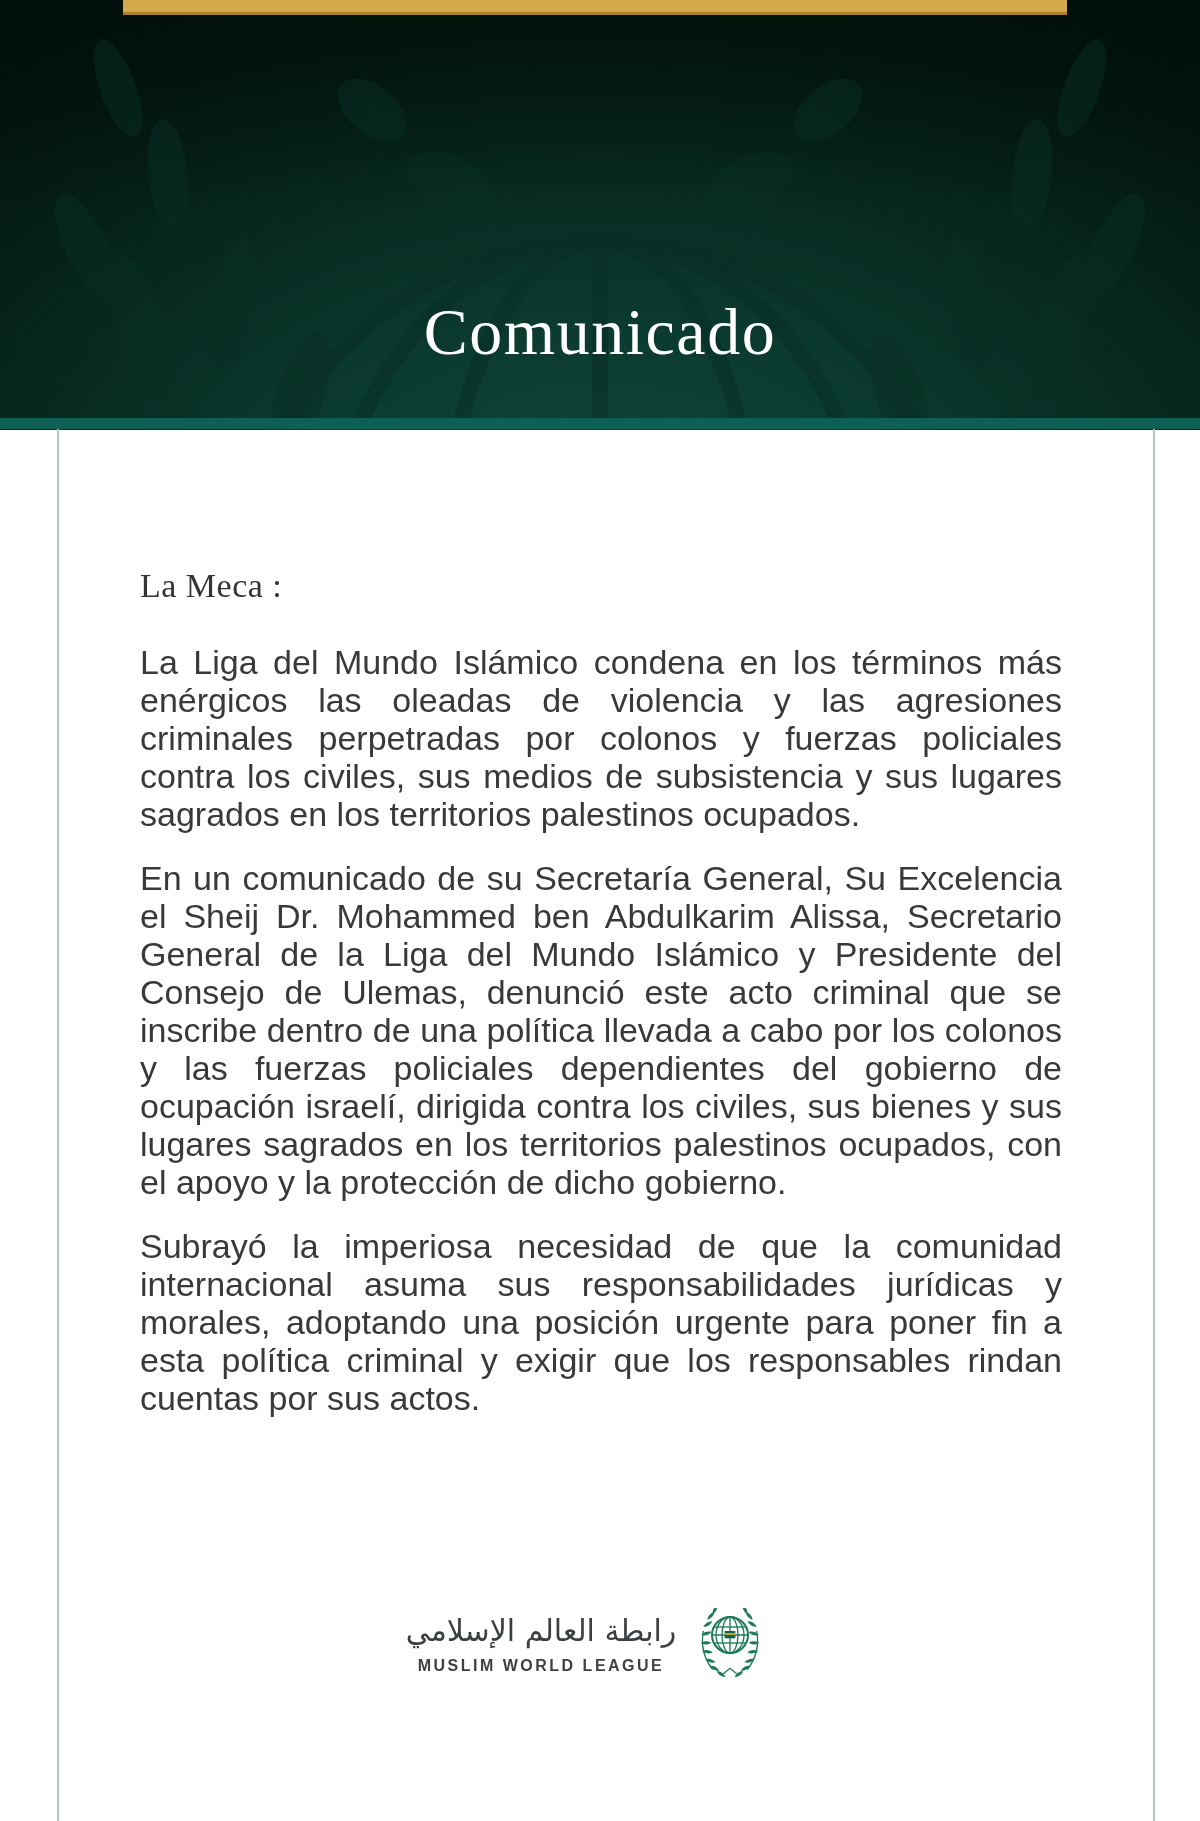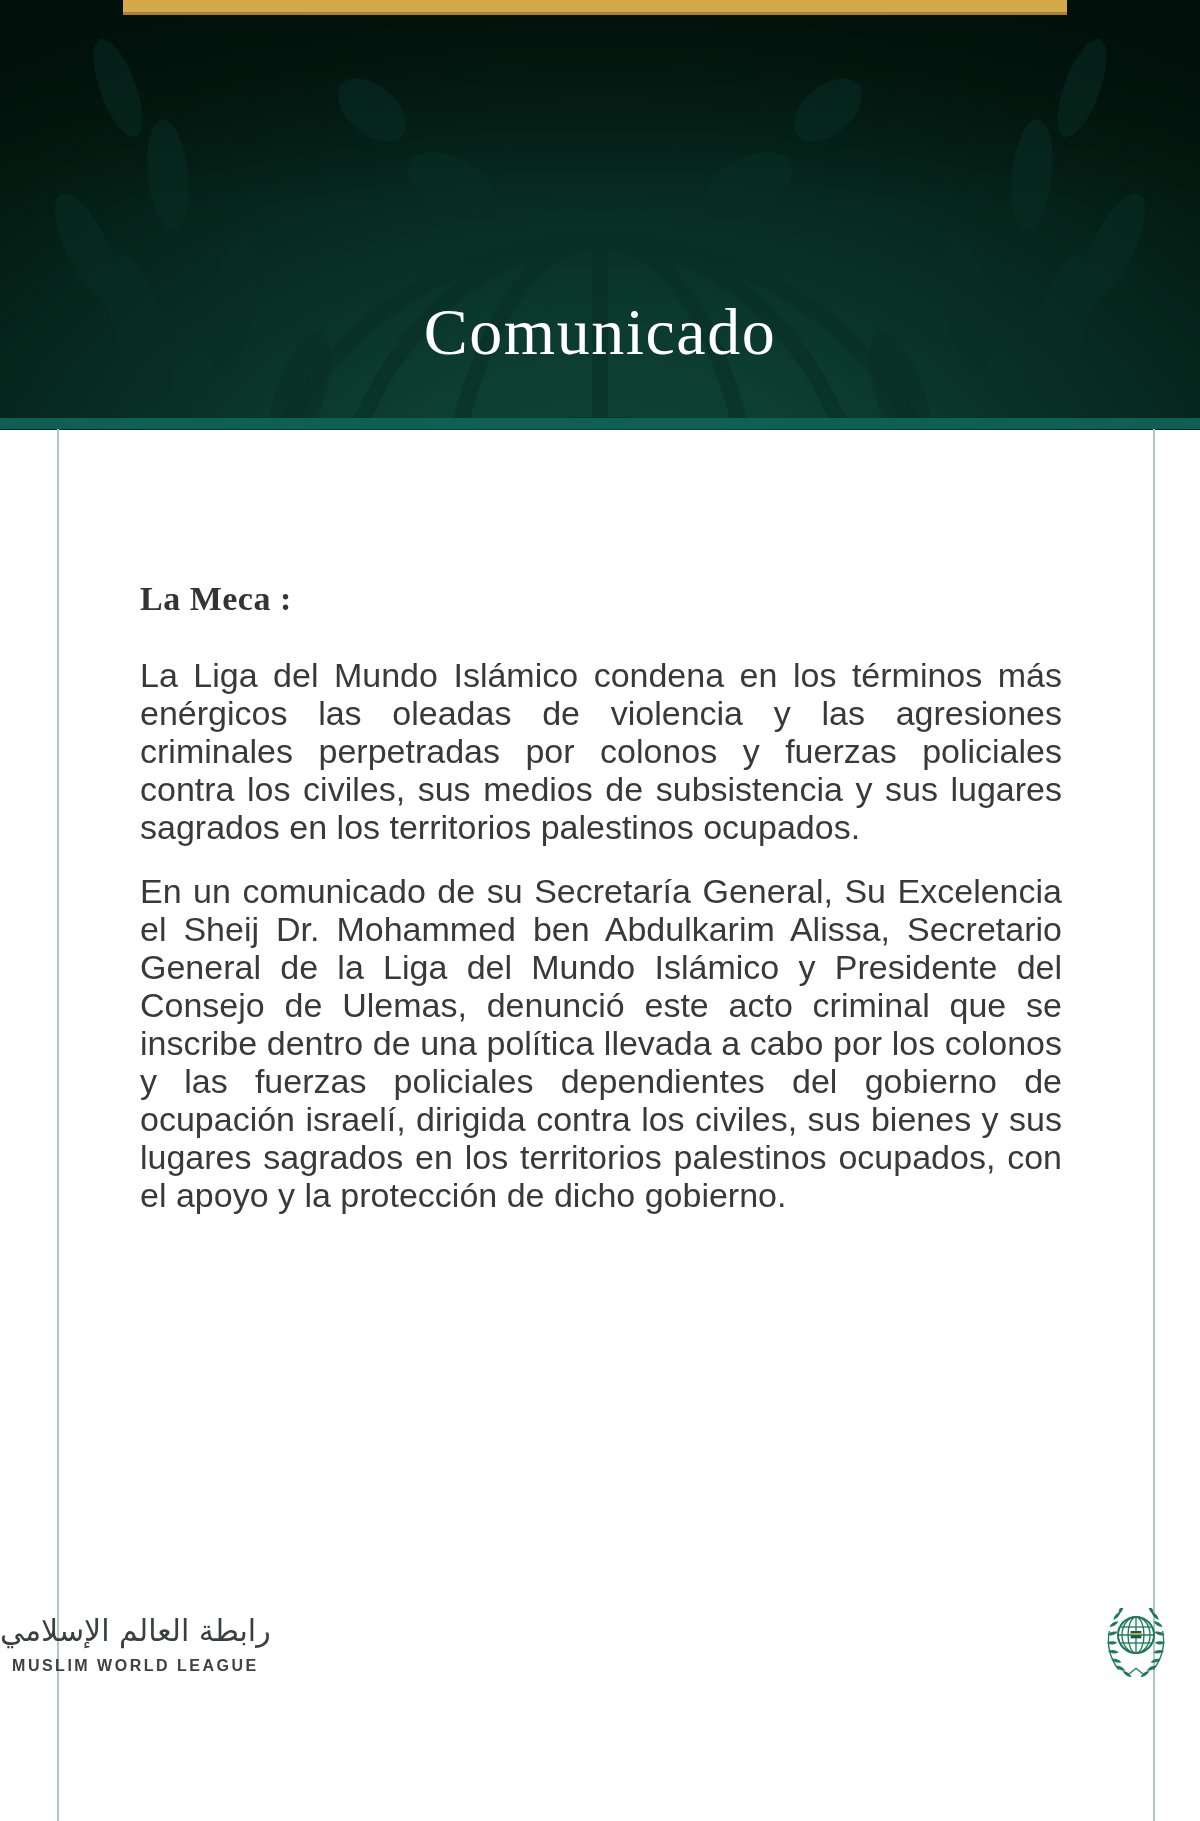--- a/index.html
+++ b/index.html
@@ -29,31 +29,31 @@
   .teal-bar{
     position:absolute;top:418px;left:0;width:1200px;height:11px;background:#0E5F54;
   }
   
   .rule{position:absolute;top:429px;bottom:0;width:2px;background:#ADC7C2;}
   .rule-left{left:57px;}
   .rule-right{left:1153px;}
   
   .content{position:absolute;left:140px;top:563px;width:922px;}
   .location-heading{
-    font-family:"Liberation Serif", serif;font-weight:700;font-size:34px;
-    line-height:1.2;color:#343434;margin:16px 0 36px 0;letter-spacing:0.5px;
+    font-family:"Liberation Serif", serif;font-weight:400;font-size:34px;
+    line-height:1.2;color:#343434;margin:3px 0 36px 0;letter-spacing:0.5px;
   }
   .content p{
     font-size:34px;line-height:38px;color:#393939;margin:0 0 26px 0;
     text-align:justify;
   }
   
   .logo-row{
     position:absolute;top:1608px;left:0;width:1176px;
-    display:flex;justify-content:space-between;align-items:center;gap:14px;
+    display:flex;justify-content:center;align-items:center;gap:14px;
   }
   .logo-text-block{text-align:center;}
   .logo-arabic{
     font-family:"DejaVu Sans", sans-serif;font-size:30px;line-height:1.3;
     color:#3A3F42;direction:rtl;
   }
   .logo-latin{
     margin-top:7px;font-size:16px;font-weight:700;letter-spacing:2.5px;
     color:#404040;white-space:nowrap;
   }
@@ -103,20 +103,21 @@
 </div>
 
 <div class="teal-bar"></div>
 <div class="rule rule-left"></div>
 <div class="rule rule-right"></div>
 
 <div class="content">
   <h1 class="location-heading">La Meca :</h1>
   <p>La Liga del Mundo Islámico condena en los términos más enérgicos las oleadas de violencia y las agresiones criminales perpetradas por colonos y fuerzas policiales contra los civiles, sus medios de subsistencia y sus lugares sagrados en los territorios palestinos ocupados.</p>
   <p>En un comunicado de su Secretaría General, Su Excelencia el Sheij Dr. Mohammed ben Abdulkarim Alissa, Secretario General de la Liga del Mundo Islámico y Presidente del Consejo de Ulemas, denunció este acto criminal que se inscribe dentro de una política llevada a cabo por los colonos y las fuerzas policiales dependientes del gobierno de ocupación israelí, dirigida contra los civiles, sus bienes y sus lugares sagrados en los territorios palestinos ocupados, con el apoyo y la protección de dicho gobierno.</p>
+  <p>Subrayó la imperiosa necesidad de que la comunidad internacional asuma sus responsabilidades jurídicas y morales, adoptando una posición urgente para poner fin a esta política criminal y exigir que los responsables rindan cuentas por sus actos.</p>
 </div>
 
 <div class="logo-row">
   <div class="logo-text-block">
     <div class="logo-arabic">رابطة العالم الإسلامي</div>
     <div class="logo-latin">MUSLIM WORLD LEAGUE</div>
   </div>
 
   <svg class="emblem" width="80" height="70" viewBox="0 0 120 104">
     <defs>

